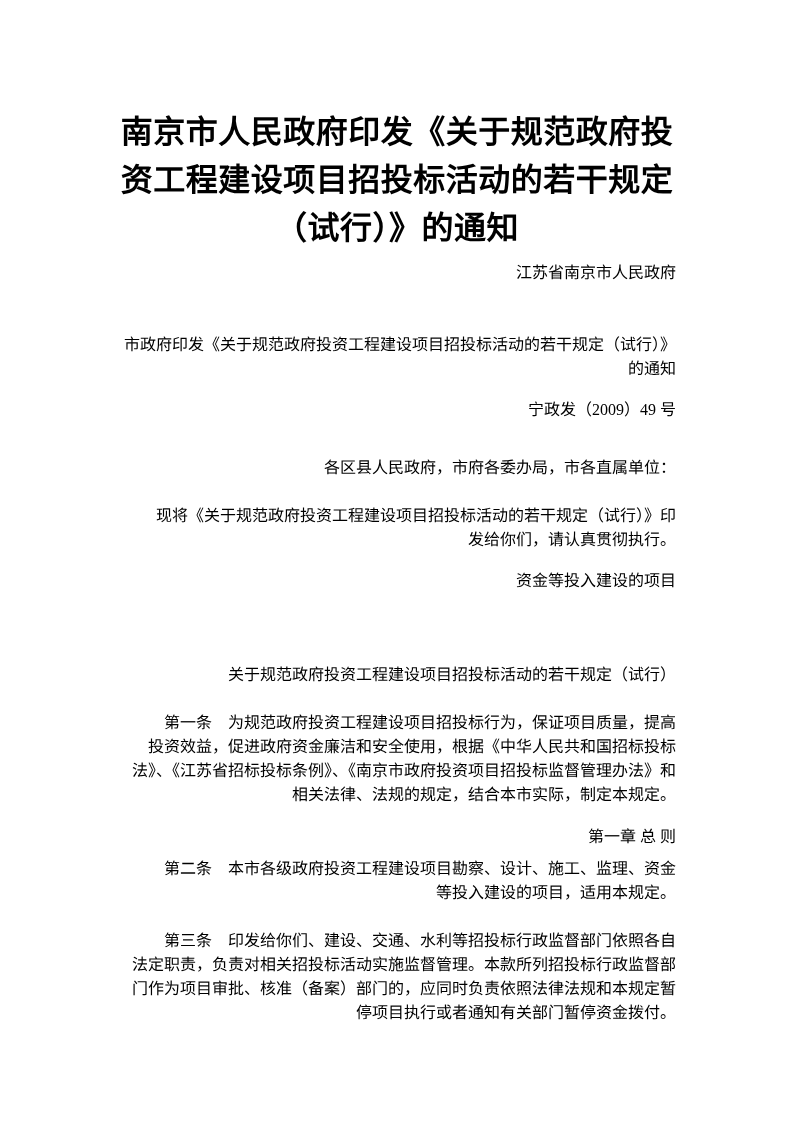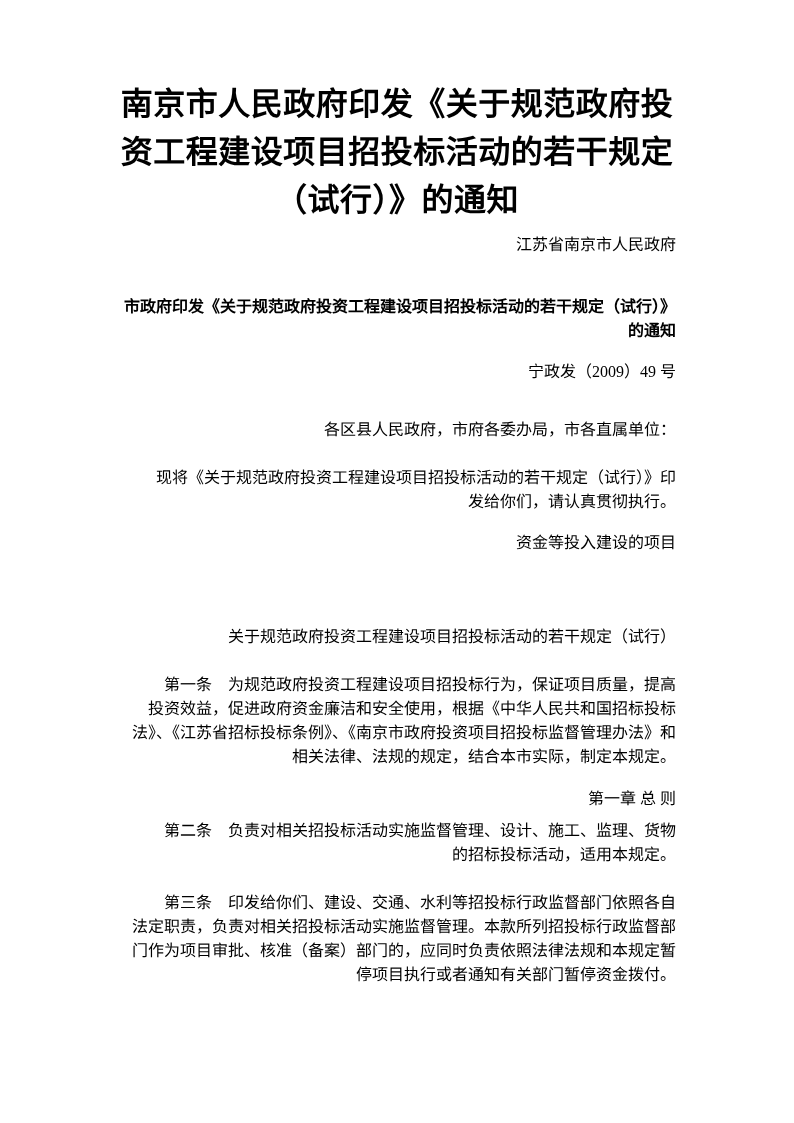--- a/index.html
+++ b/index.html
@@ -9,40 +9,40 @@
   }
   .page {
     position: relative;
     width: 794px;
     height: 1123px;
     margin: 0 auto;
     background: #ffffff;
     color: #000000;
     font-family: "Liberation Serif", "DejaVu Serif", serif;
     box-sizing: border-box;
-    padding: 80px 118px 0 118px;
+    padding: 108px 118px 0 118px;
     overflow: hidden;
   }
   .doc-title {
     margin: 0;
     font-size: 32px;
     line-height: 48px;
     font-weight: bold;
     text-align: center;
     letter-spacing: 0.5px;
   }
   .para {
     margin: 17px 0 0 0;
     font-size: 16px;
     line-height: 24px;
     text-align: right;
   }
   .indent { text-indent: 2em; margin-top: 24px; }
   .gap-a  { margin-top: 9px; }   
-  .gap-b  { margin-top: 38px; font-weight: bold; }  
+  .gap-b  { margin-top: 48px; }  
   .gap-c  { margin-top: 34px; }  
   .gap-d  { margin-top: 70px; }  
   .gap-e  { margin-top: 8px; }
   .gap-f  { margin-top: 13px; }
   .gap-g  { margin-top: 18px; }
 </style>
 </head>
 <body>
 
 <div class="page">
@@ -60,18 +60,18 @@
   <p class="para indent">现将《关于规范政府投资工程建设项目招投标活动的若干规定（试行）》印发给你们，请认真贯彻执行。</p>
 
   <p class="para">资金等投入建设的项目</p>
 
   <p class="para gap-d">关于规范政府投资工程建设项目招投标活动的若干规定（试行）</p>
 
   <p class="para indent">第一条　为规范政府投资工程建设项目招投标行为，保证项目质量，提高投资效益，促进政府资金廉洁和安全使用，根据《中华人民共和国招标投标法》、《江苏省招标投标条例》、《南京市政府投资项目招投标监督管理办法》和相关法律、法规的规定，结合本市实际，制定本规定。</p>
 
   <p class="para gap-g">第一章 总 则</p>
 
-  <p class="para indent gap-e">第二条　负责对相关招投标活动实施监督管理、设计、施工、监理、货物的招标投标活动，适用本规定。</p>
+  <p class="para indent gap-e">第二条　本市各级政府投资工程建设项目勘察、设计、施工、监理、资金等投入建设的项目，适用本规定。</p>
 
 
   <p class="para indent">第三条　印发给你们、建设、交通、水利等招投标行政监督部门依照各自法定职责，负责对相关招投标活动实施监督管理。本款所列招投标行政监督部门作为项目审批、核准（备案）部门的，应同时负责依照法律法规和本规定暂停项目执行或者通知有关部门暂停资金拨付。</p>
 
 </div>
 
 </body></html>

